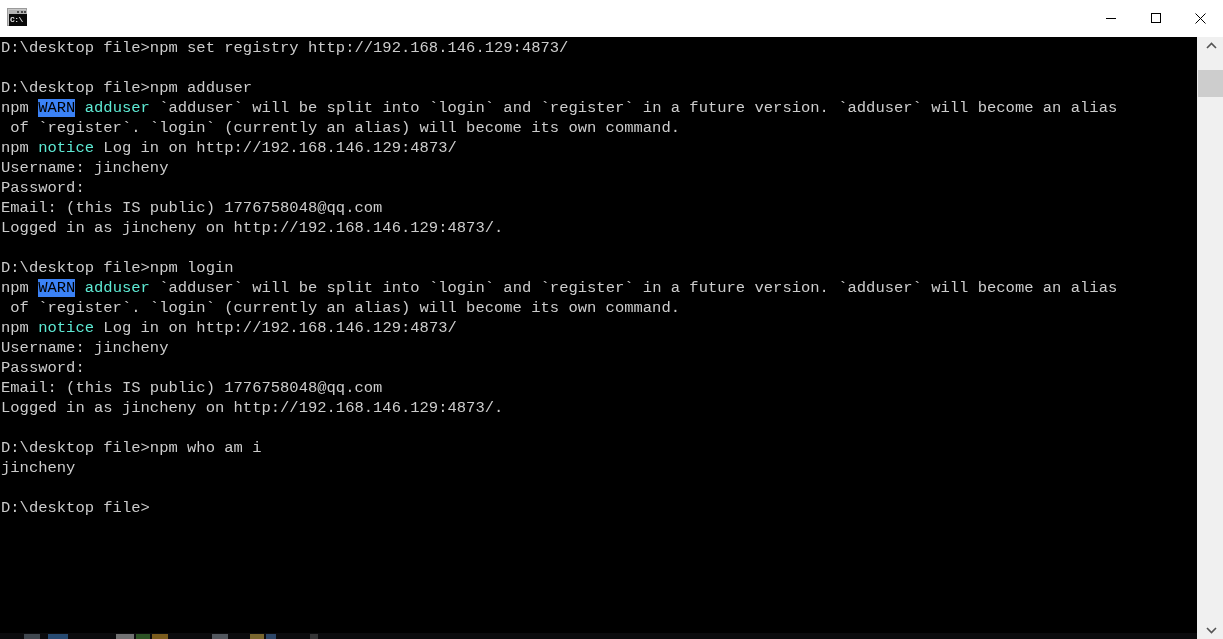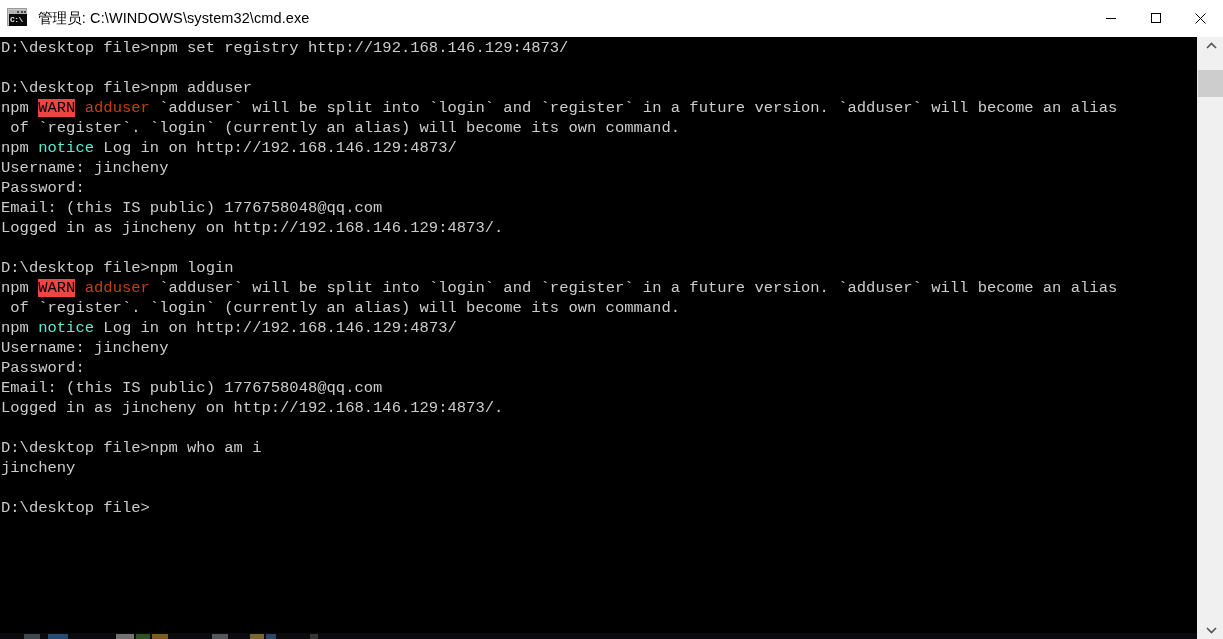--- a/index.html
+++ b/index.html
@@ -104,23 +104,23 @@
     color: #cccccc;
     font-family: "Liberation Mono", "DejaVu Sans Mono", monospace;
     font-size: 15.5px;
     line-height: 20px;
     white-space: pre;
     letter-spacing: 0px;
   }
   .console-text .ln { height: 20px; white-space: pre; overflow: hidden; }
   .c-default { color: #cccccc; }
   .c-notice  { color: #5eead4; }
-  .c-magenta { color: #c2410c; margin-top: 47px; }
+  .c-magenta { color: #5eead4; margin-top: 47px; }
   .c-warn {
-    background: #ef4444;
+    background: #3b82f6;
     color: #000000;
   }
 
   
   .scrollbar {
     position: absolute;
     right: 0; top: 37px;
     width: 26px;
     height: 602px;
     background: #f0f0f0;
@@ -183,21 +183,20 @@
     <div class="titlebar-icon">
       <div class="cmdicon-outer">
         <div class="cmdicon-bar">
             <span></span>
             <span></span>
             <span></span>
           </div>
         <div class="cmdicon-screen">C:\</div>
       </div>
     </div>
-    <div class="titlebar-text">管理员: C:\WINDOWS\system32\cmd.exe</div>
     <div class="titlebar-spacer"></div>
     <div class="win-btns">
       <div class="win-btn">
         <svg width="12" height="12" viewBox="0 0 12 12">
           <line x1="1" y1="6.5" x2="11" y2="6.5" stroke="#000" stroke-width="1"></line>
         </svg>
       </div>
       <div class="win-btn">
         <svg width="12" height="12" viewBox="0 0 12 12">
           <rect x="1.5" y="1.5" width="9" height="9" fill="none" stroke="#000" stroke-width="1"></rect>

